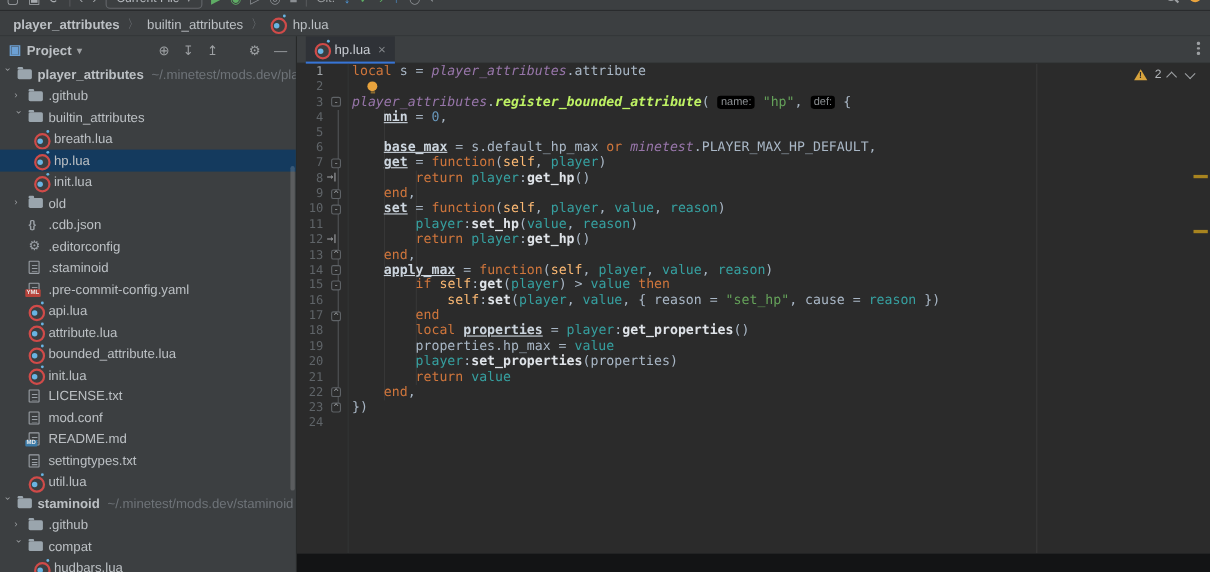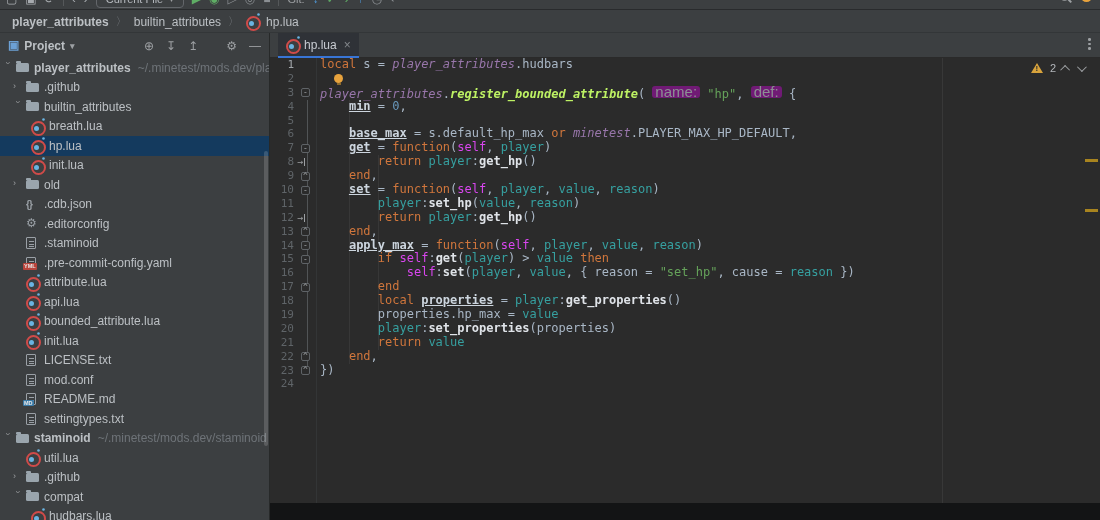--- a/index.html
+++ b/index.html
@@ -108,25 +108,25 @@
               border:1px solid #5f6367; border-radius:2px; background:#2b2b2b; color:#9da0a3;
               font-size:8px; line-height:7px; text-align:center; z-index:2; }
   .code { position:absolute; left:50px; top:0; }
   .tk-kw  { color:#d0763c; }
   .tk-num { color:#6897bb; }
   .tk-str { color:#65a25a; }
   .tk-glb { color:#9876aa; font-style:italic; }
   .tk-fn  { color:#bef264; font-style:italic; font-weight:bold; }
   .tk-key { color:#ccd5de; font-weight:bold;text-decoration:underline; }
   .tk-par { color:#36a0a0; }
-  .tk-slf { color:#d946ef; }
+  .tk-slf { color:#fdba74; }
   .tk-mth { color:#dfe3e8; font-weight:bold; }
   .tk-pln { color:#a9b7c6; }
-  .chip { display:inline-block; background:#701a75; color:#8c9093; border-radius:3px;
-          font-family:"Liberation Sans", sans-serif; font-size:15px; line-height:12px;
+  .chip { display:inline-block; background:#000000; color:#8c9093; border-radius:3px;
+          font-family:"Liberation Sans", sans-serif; font-size:10px; line-height:12px;
           padding:0 3px; vertical-align:0.5px; }
   .bulb { display:inline-block; width:9px; height:9px; border-radius:50%; background:#e8a33d;
           position:relative; vertical-align:-1px; }
   .bulb::after { content:""; position:absolute; left:2.5px; top:9px; width:4px; height:2px;
                  background:#8a6a2f; }
 
   .warn-widget { position:absolute; right:16px; top:4px; display:flex; align-items:center;
                  gap:7px; font-family:"Liberation Sans", sans-serif; font-size:11px;
                  color:#b3b7bb; z-index:5; }
   .warn-tri { position:relative; width:0; height:0; border-left:6px solid transparent;
@@ -274,27 +274,27 @@
             <span class="ic-file">
               <i class="badge badge-red">YML</i>
             </span>
           </span>
           <span class="tree-label" style="left: 44px;">.pre-commit-config.yaml</span>
         </div>
         <div class="tree-row">
           <span class="tree-icon" style="left: 26px;">
             <span class="ic-lua"></span>
           </span>
+          <span class="tree-label" style="left: 44px;">api.lua</span>
+        </div>
+        <div class="tree-row">
+          <span class="tree-icon" style="left: 26px;">
+            <span class="ic-lua"></span>
+          </span>
           <span class="tree-label" style="left: 44px;">attribute.lua</span>
-        </div>
-        <div class="tree-row">
-          <span class="tree-icon" style="left: 26px;">
-            <span class="ic-lua"></span>
-          </span>
-          <span class="tree-label" style="left: 44px;">api.lua</span>
         </div>
         <div class="tree-row">
           <span class="tree-icon" style="left: 26px;">
             <span class="ic-lua"></span>
           </span>
           <span class="tree-label" style="left: 44px;">bounded_attribute.lua</span>
         </div>
         <div class="tree-row">
           <span class="tree-icon" style="left: 26px;">
             <span class="ic-lua"></span>
@@ -321,31 +321,31 @@
           </span>
           <span class="tree-label" style="left: 44px;">README.md</span>
         </div>
         <div class="tree-row">
           <span class="tree-icon" style="left: 26px;">
             <span class="ic-file"></span>
           </span>
           <span class="tree-label" style="left: 44px;">settingtypes.txt</span>
         </div>
         <div class="tree-row">
+          <span class="tree-icon" style="left: 26px;">
+            <span class="ic-lua"></span>
+          </span>
+          <span class="tree-label" style="left: 44px;">util.lua</span>
+        </div>
+        <div class="tree-row">
           <span class="tree-chevron open" style="left: 3px;">›</span>
           <span class="tree-icon" style="left: 16px;">
             <span class="ic-folder"></span>
           </span>
           <span class="tree-label" style="left: 34px;"><b>staminoid</b><span class="tree-path">~/.minetest/mods.dev/staminoid</span></span>
-        </div>
-        <div class="tree-row">
-          <span class="tree-icon" style="left: 26px;">
-            <span class="ic-lua"></span>
-          </span>
-          <span class="tree-label" style="left: 44px;">util.lua</span>
         </div>
         <div class="tree-row">
           <span class="tree-chevron" style="left: 13px;">›</span>
           <span class="tree-icon" style="left: 26px;">
             <span class="ic-folder"></span>
           </span>
           <span class="tree-label" style="left: 44px;">.github</span>
         </div>
         <div class="tree-row">
           <span class="tree-chevron open" style="left: 13px;">›</span>
@@ -378,21 +378,21 @@
         </div>
     </div>
 
     <div class="editor" id="editor">
       <div class="gutter-edge"></div>
       <div class="margin-guide"></div>
       <div class="scope-line"></div>
       <div class="indent-guide" style="left:79px; top:42px; height:264px;"></div>
       <div class="indent-guide" style="left:108px; top:97px; height:195px;"></div>
       <div id="code-lines">
-          <div class="code-line"><span class="ln active">1</span><span class="code"><span class="tk-kw">local</span><span class="tk-pln"> s = </span><span class="tk-glb">player_attributes</span><span class="tk-pln">.hudbars</span></span></div>
+          <div class="code-line"><span class="ln active">1</span><span class="code"><span class="tk-kw">local</span><span class="tk-pln"> s = </span><span class="tk-glb">player_attributes</span><span class="tk-pln">.attribute</span></span></div>
           <div class="code-line"><span class="ln">2</span><span class="code"><span class="tk-pln">  </span><span class="bulb"></span></span></div>
           <div class="code-line"><span class="ln">3</span><span class="fold-box">-</span><span class="code"><span class="tk-glb">player_attributes</span><span class="tk-pln">.</span><span class="tk-fn">register_bounded_attribute</span><span class="tk-pln">( </span><span class="chip">name:</span><span class="tk-pln"> </span><span class="tk-str">"hp"</span><span class="tk-pln">, </span><span class="chip">def:</span><span class="tk-pln"> {</span></span></div>
           <div class="code-line"><span class="ln">4</span><span class="code"><span class="tk-pln">    </span><span class="tk-key">min</span><span class="tk-pln"> = </span><span class="tk-num">0</span><span class="tk-pln">,</span></span></div>
           <div class="code-line"><span class="ln">5</span></div>
           <div class="code-line"><span class="ln">6</span><span class="code"><span class="tk-pln">    </span><span class="tk-key">base_max</span><span class="tk-pln"> = s.default_hp_max </span><span class="tk-kw">or</span><span class="tk-pln"> </span><span class="tk-glb">minetest</span><span class="tk-pln">.PLAYER_MAX_HP_DEFAULT,</span></span></div>
           <div class="code-line"><span class="ln">7</span><span class="fold-box">-</span><span class="code"><span class="tk-pln">    </span><span class="tk-key">get</span><span class="tk-pln"> = </span><span class="tk-kw">function</span><span class="tk-pln">(</span><span class="tk-slf">self</span><span class="tk-pln">, </span><span class="tk-par">player</span><span class="tk-pln">)</span></span></div>
           <div class="code-line"><span class="ln">8</span><span class="wrap-ic">→<i></i></span><span class="code"><span class="tk-pln">        </span><span class="tk-kw">return</span><span class="tk-pln"> </span><span class="tk-par">player</span><span class="tk-pln">:</span><span class="tk-mth">get_hp</span><span class="tk-pln">()</span></span></div>
           <div class="code-line"><span class="ln">9</span><span class="fold-box">^</span><span class="code"><span class="tk-pln">    </span><span class="tk-kw">end</span><span class="tk-pln">,</span></span></div>
           <div class="code-line"><span class="ln">10</span><span class="fold-box">-</span><span class="code"><span class="tk-pln">    </span><span class="tk-key">set</span><span class="tk-pln"> = </span><span class="tk-kw">function</span><span class="tk-pln">(</span><span class="tk-slf">self</span><span class="tk-pln">, </span><span class="tk-par">player</span><span class="tk-pln">, </span><span class="tk-par">value</span><span class="tk-pln">, </span><span class="tk-par">reason</span><span class="tk-pln">)</span></span></div>
           <div class="code-line"><span class="ln">11</span><span class="code"><span class="tk-pln">        </span><span class="tk-par">player</span><span class="tk-pln">:</span><span class="tk-mth">set_hp</span><span class="tk-pln">(</span><span class="tk-par">value</span><span class="tk-pln">, </span><span class="tk-par">reason</span><span class="tk-pln">)</span></span></div>

